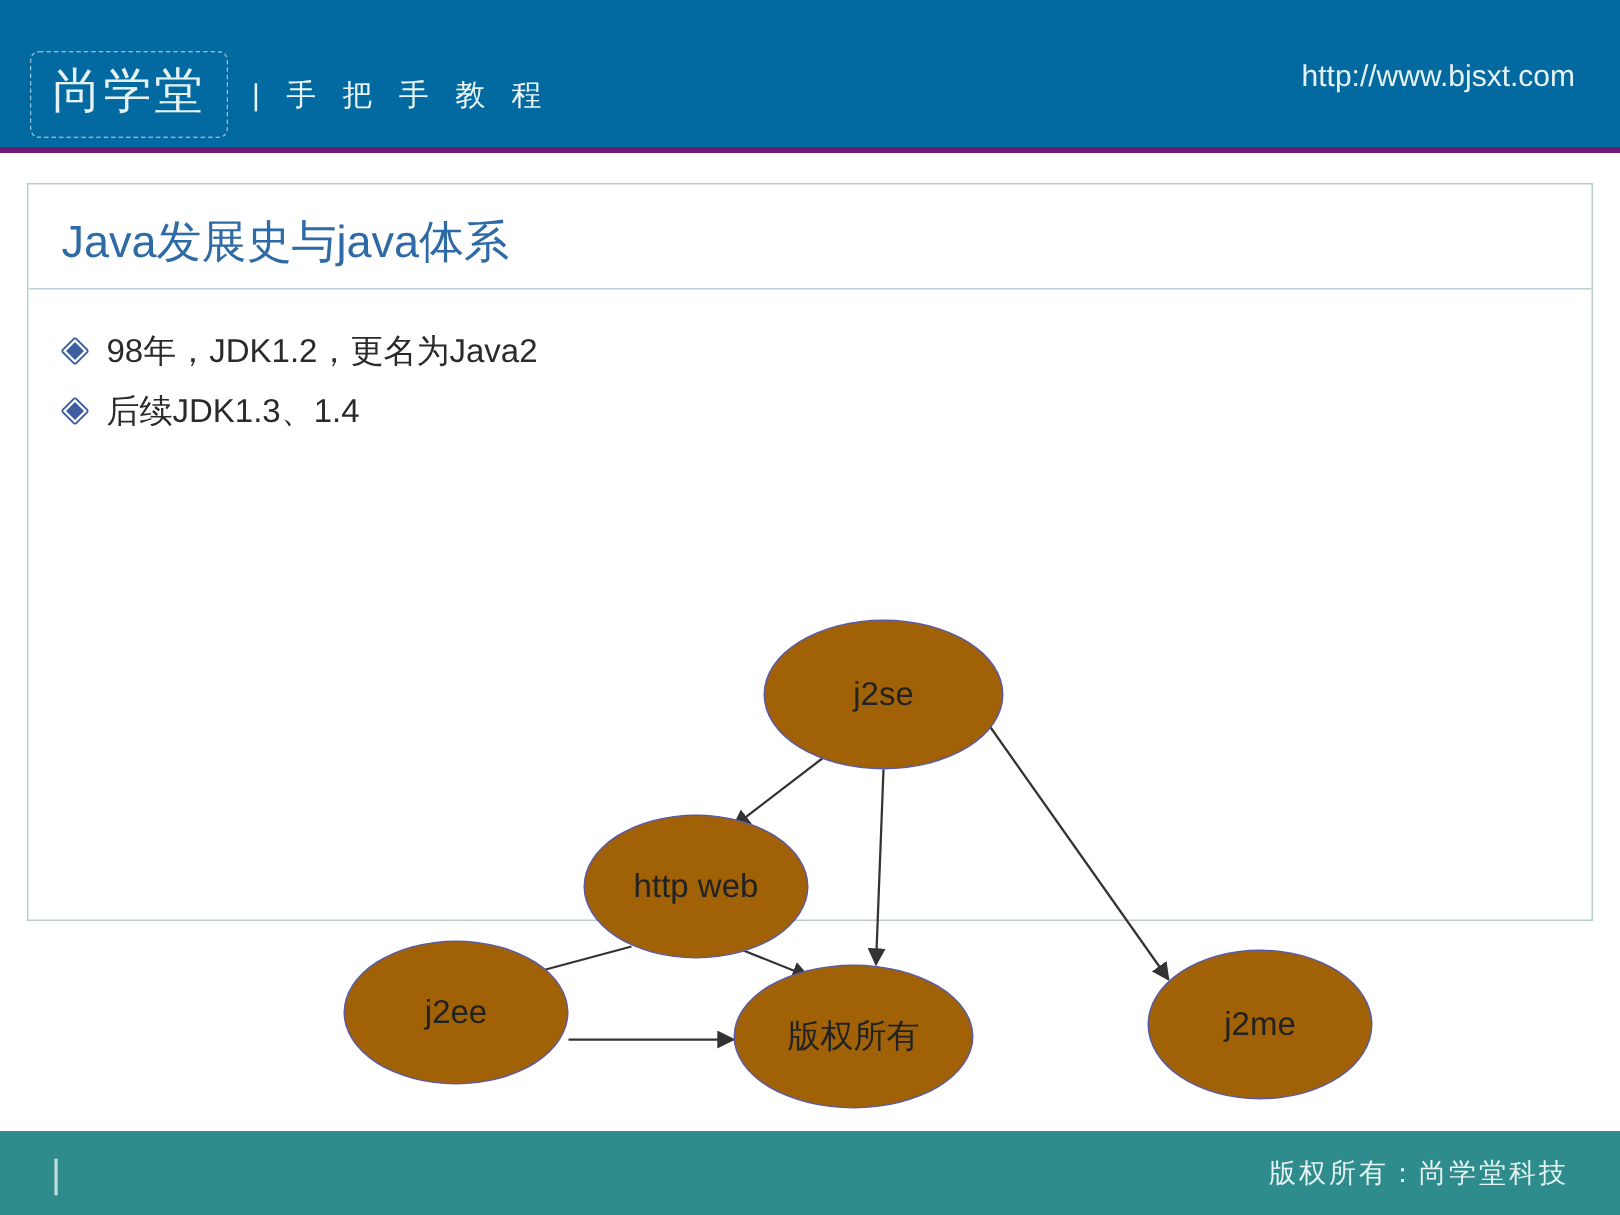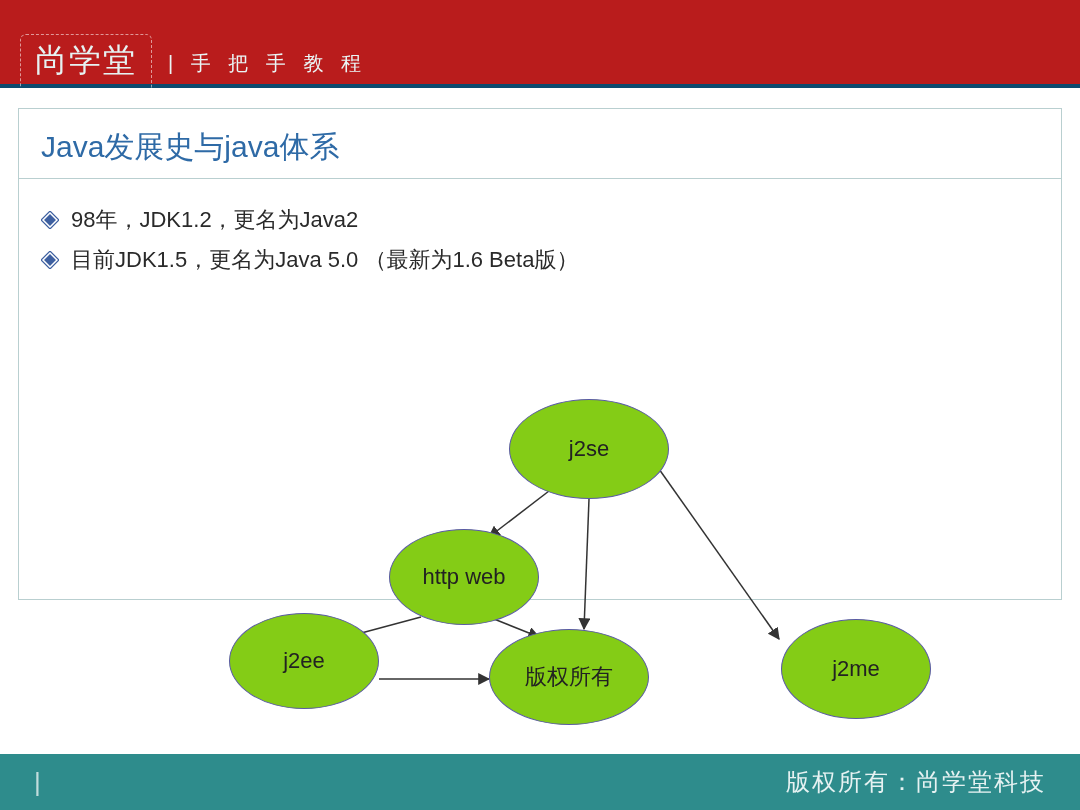--- a/index.html
+++ b/index.html
@@ -1,23 +1,23 @@
 <!DOCTYPE html>
 <html><head>
 <meta charset="utf-8">
 <style>
   * { box-sizing: border-box; margin: 0; padding: 0; }
   html, body { width: 1080px; height: 810px; font-family: "Microsoft YaHei", Arial, sans-serif; background: #fff; }
   .page { width: 1080px; height: 810px; background: #fff; position: relative; }
 
   .header {
-    background: #b91c1c;
-    height: 88px;
+    background: #0369a1;
+    height: 102px;
     position: relative;
-    border-bottom: 4px solid #0c4a6e;
+    border-bottom: 4px solid #701a75;
   }
   .logo-box {
     position: absolute;
     left: 20px; top: 34px;
     display: flex; align-items: center; gap: 16px;
   }
   .logo-text {
     font-size: 32px;
     font-weight: 300;
     color: #e6f2f2;
@@ -72,47 +72,48 @@
   }
   .diamond svg { display:block; }
 
   .diagram {
     position: absolute;
     left: 170px; top: 290px;
     width: 760px; height: 320px;
   }
   .node {
     position: absolute;
-    background: #84cc16;
+    background: #a16207;
     border: 1px solid #5a5aa6;
     border-radius: 50%;
     display: flex; align-items: center; justify-content: center;
     font-size: 22px;
     color: #222;
   }
   .footer {
     position: absolute; left:0; right:0; bottom:0;
     height: 56px;
     background: #2e8c8c;
     display:flex; align-items:center; justify-content:space-between;
     padding: 0 34px;
     color:#e6f2f2;
   }
   .footer .sep { font-size: 26px; opacity:.8; }
-  .footer .copy { font-size: 24px; letter-spacing:2px; }
+  .footer .copy { font-size: 18px; letter-spacing:2px; }
 </style>
 </head>
 <body>
 <div class="page">
 
   <div class="header">
     <div class="logo-box">
       <span class="logo-text">尚学堂</span>
       <span class="subtitle">| 手 把 手 教 程</span>
     </div>
+    <span class="url">http://www.bjsxt.com</span>
   </div>
 
   <div class="content-wrap">
     <div class="title-row">
       <div class="title">Java发展史与java体系</div>
     </div>
 
     <ul class="bullets">
       <li>
         <span class="diamond">
@@ -127,21 +128,21 @@
       </li>
       <li>
         <span class="diamond">
           <svg viewBox="0 0 20 20">
               <g fill="none" stroke="#3d5fa0" stroke-width="1.4">
                 <rect x="3" y="3" width="14" height="14" transform="rotate(45 10 10)"></rect>
                 <rect x="6" y="6" width="8" height="8" transform="rotate(45 10 10)" fill="#3d5fa0"></rect>
               </g>
             </svg>
         </span>
-        <span>目前JDK1.5，更名为Java 5.0 （最新为1.6 Beta版）</span>
+        <span>后续JDK1.3、1.4</span>
       </li>
     </ul>
 
     <div class="diagram">
       <svg width="760" height="320" style="position:absolute;left:0;top:0">
         <defs>
           <marker id="ah" viewBox="0 0 10 10" refX="9" refY="5" markerWidth="8" markerHeight="8" orient="auto-start-reverse">
             <path d="M0,0 L10,5 L0,10 z" fill="#333"></path>
           </marker>
         </defs>
@@ -164,21 +165,21 @@
         </div>
 
       <div class="node" style="left:40px;top:214px;width:150px;height:96px">
           <span>j2ee</span>
         </div>
 
       <div class="node" style="left:300px;top:230px;width:160px;height:96px">
           <span>版权所有</span>
         </div>
 
-      <div class="node" style="left:592px;top:220px;width:150px;height:100px">
+      <div class="node" style="left:576px;top:220px;width:150px;height:100px">
           <span>j2me</span>
         </div>
     </div>
   </div>
 
   <div class="footer">
     <span class="sep">|</span>
     <span class="copy">版权所有：尚学堂科技</span>
   </div>
 </div>

